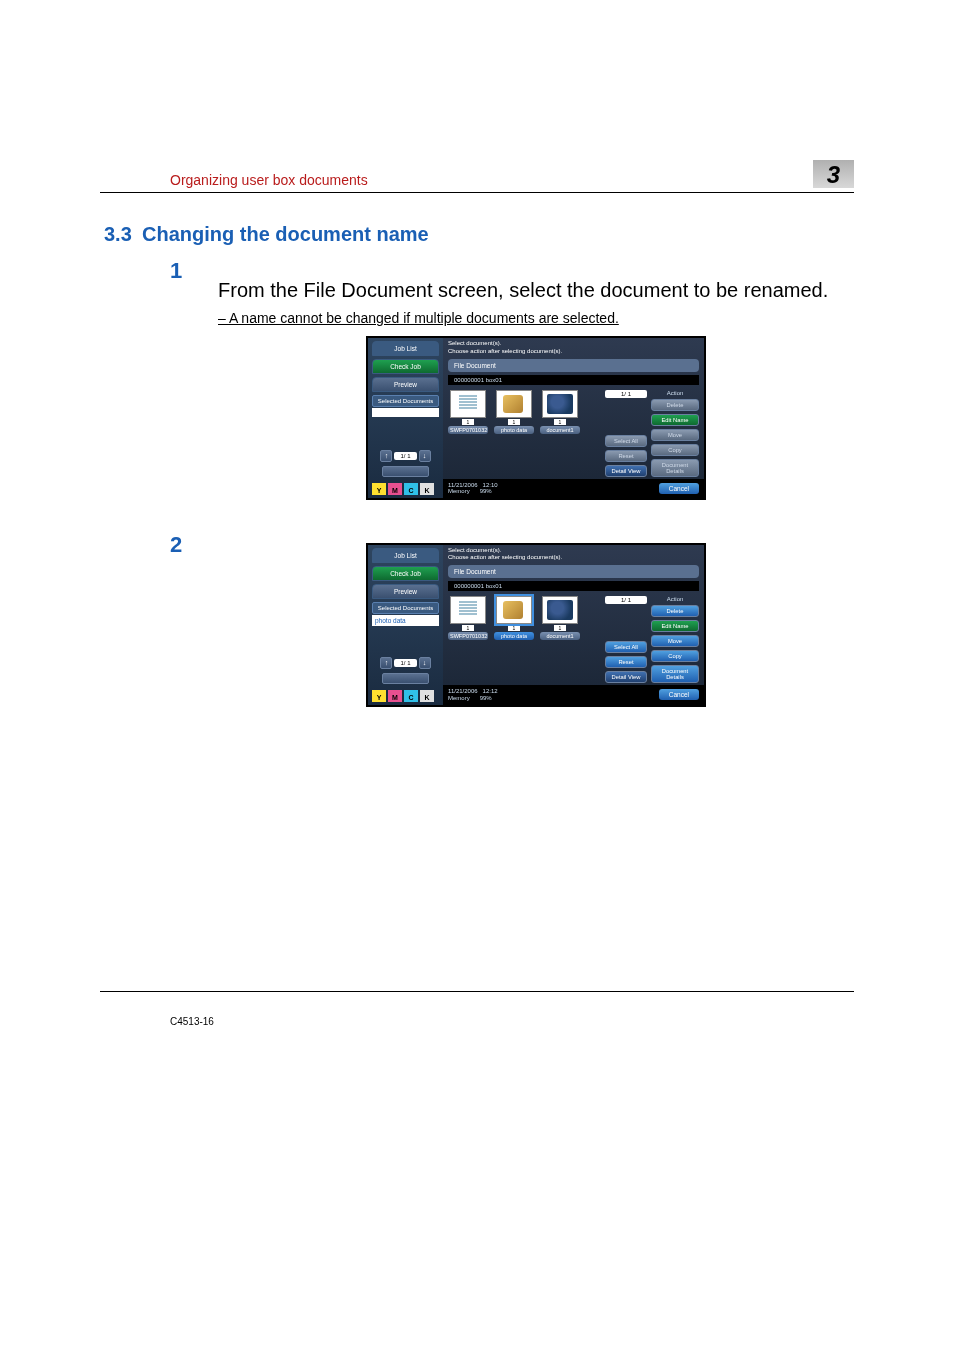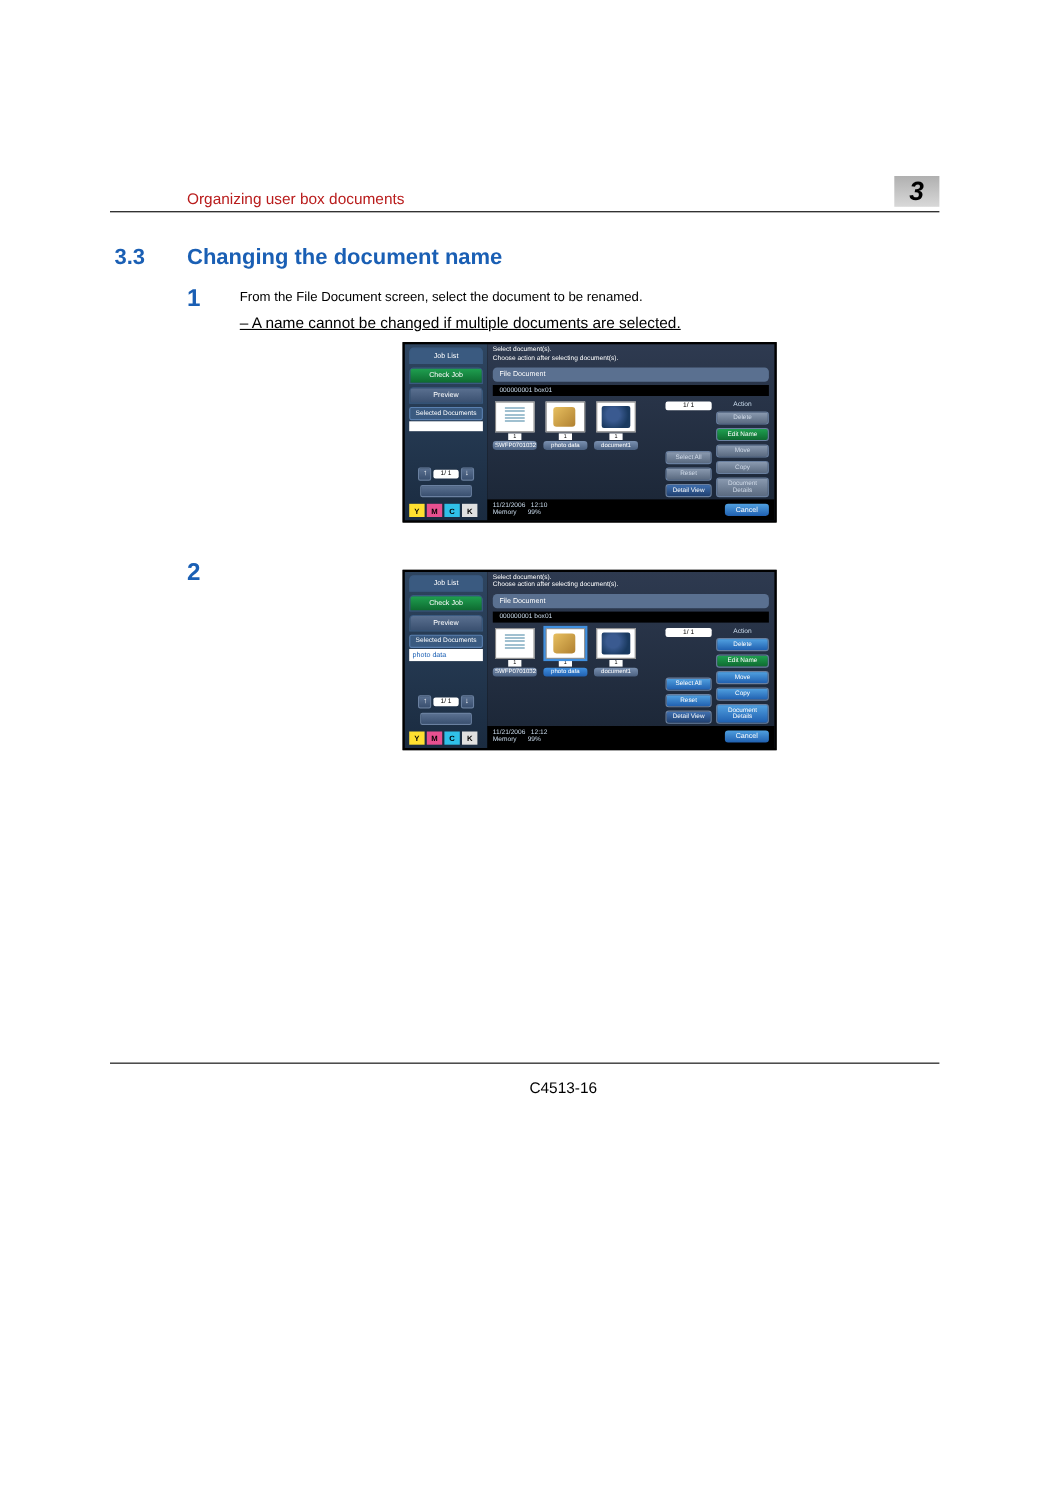--- a/index.html
+++ b/index.html
@@ -34,21 +34,20 @@
       font-weight: bold;
       font-style: italic;
       color: #000;
       line-height: 1.1;
     }
     .content {
       padding-left: 70px;
     }
     .section-title-row {
       display: flex;
-      gap: 28px;
       margin-bottom: 12px;
       align-items: baseline;
     }
     .section-number {
       font-size: 20px;
       font-weight: bold;
       color: #1a5fb4;
       margin-left: -66px;
       width: 38px;
     }
@@ -71,22 +70,23 @@
       font-weight: bold;
       color: #1a5fb4;
       width: 24px;
       flex-shrink: 0;
     }
     .step-body {
       flex: 1;
       padding-top: 5px;
     }
     .step-text {
-      font-size: 12px;
+      font-size: 20px;
       margin-bottom: 8px;
+      margin-top: 16px;
     }
     .bullet {
       font-size: 14px;
       padding-left: 20px;
       text-indent: -20px;
       margin-bottom: 10px;
       text-decoration: underline;
     }
     
     .device-screen {
@@ -336,26 +336,26 @@
     }
     .ds-cancel {
       background: linear-gradient(#50a0e0, #2060b0);
       border-radius: 3px;
       padding: 2px 10px;
       font-size: 6.5px;
       text-align: center;
     }
     .footer {
       display: flex;
-      justify-content: center;
+      justify-content: flex-start;
       border-top: 1px solid #000;
       margin-top: 260px;
-      padding-top: 14px;
+      padding-top: 24px;
       padding-left: 70px;
-      font-size: 14px;
+      font-size: 10px;
     }
   </style>
 </head>
 <body>
 
 <div class="page">
   <div class="header-row">
     <div class="header-text">Organizing user box documents</div>
     <div class="chapter-badge">3</div>
   </div>

